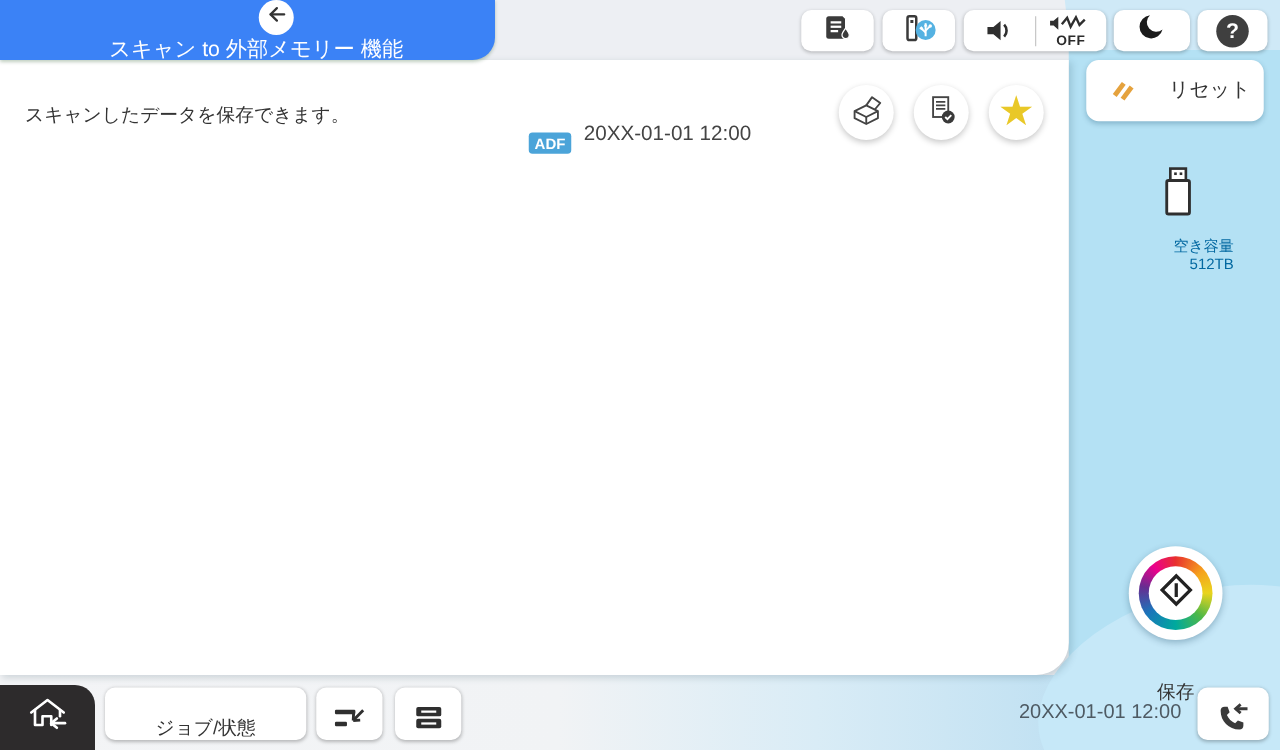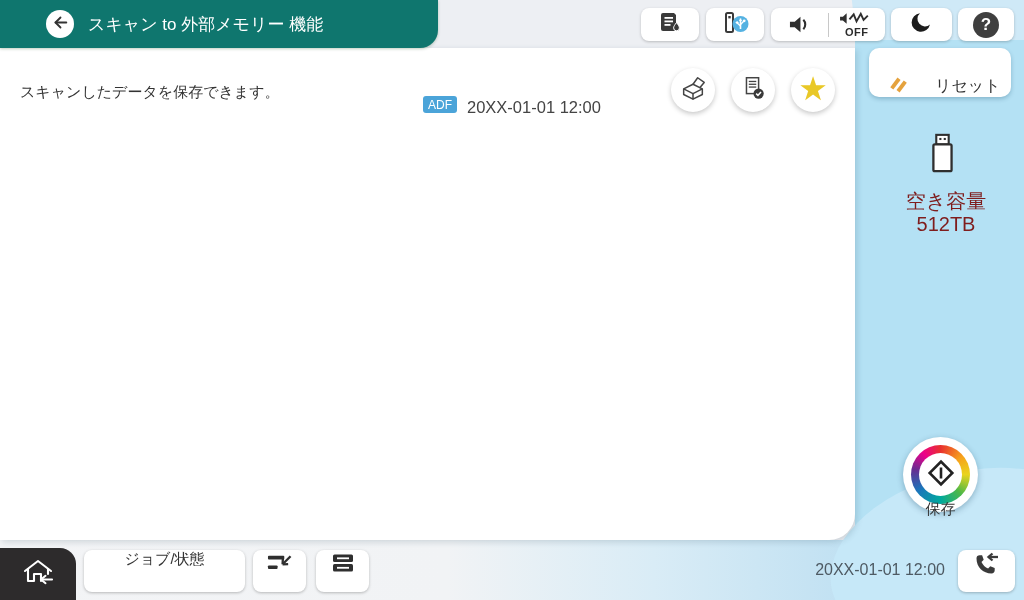--- a/index.html
+++ b/index.html
@@ -29,41 +29,41 @@
   
   .main-panel {
     position:absolute; left:0; top:48px; width:855px; height:492px;
     background:#ffffff; border-radius:0 0 26px 0;
     box-shadow:2px 2px 6px rgba(40,70,90,.18);
   }
   .hint-text {
     position:absolute; left:20px; top:35px; font-size:15px; color:#333;
   }
   .adf-badge {
-    position:absolute; left:423px; top:48px; width:34px; height:17px;
-    background:#4ba4d9; border-radius:3px; color:#fff; font-weight:normal;
+    position:absolute; left:423px; top:58px; width:34px; height:17px;
+    background:#4ba4d9; border-radius:3px; color:#fff; font-weight:bold;
     font-size:12px; display:flex; align-items:center; justify-content:center;
   }
   .panel-timestamp {
     position:absolute; left:467px; top:50px; font-size:16.5px; color:#444;
   }
   .circle-btn {
     position:absolute; top:20px; width:44px; height:44px; border-radius:50%;
     background:#fff; box-shadow:0 2px 5px rgba(0,0,0,.22);
     display:flex; align-items:center; justify-content:center; cursor:pointer;
   }
   .circle-box  { left:671px; }
   .circle-doc  { left:731px; }
   .circle-star { left:791px; }
   .star-glyph { font-size:33px; color:#e9c827; line-height:1; margin-top:-3px; }
   
   .green-header {
-    position:absolute; left:0; top:0; width:438px; height:48px;
-    background:#0f766e; border-radius:0 0 18px 0;
-    display:flex; align-items:center; box-shadow:0 1px 3px rgba(0,60,0,.25);
+    position:absolute; left:0; top:0; width:396px; height:48px;
+    background:#3b82f6; border-radius:0 0 18px 0;
+    display:flex; align-items:center; box-shadow:0 1px 3px rgba(0,60,0,.25);flex-direction:column;
   }
   .back-btn {
     margin-left:46px; width:28px; height:28px; border-radius:50%;
     background:#fff; display:flex; align-items:center; justify-content:center;
     cursor:pointer; flex:none;
   }
   .header-title { color:#fff; font-size:17px; margin-left:14px; white-space:nowrap; }
   
   .top-btn {
     position:absolute; top:8px; height:33px; background:#fff; border-radius:8px;
@@ -81,54 +81,54 @@
   .off-label { font-size:11px; font-weight:bold; color:#2b2b2b; margin-top:-3px; letter-spacing:.5px; }
   .help-circle {
     width:26px; height:26px; border-radius:50%; background:#3f3f3f;
     color:#fff; font-weight:bold; font-size:17px;
     display:flex; align-items:center; justify-content:center;
   }
   
   .reset-btn {
     position:absolute; left:869px; top:48px; width:142px; height:49px;
     background:#fff; border-radius:10px; box-shadow:0 2px 4px rgba(0,60,90,.25);
-    display:flex; align-items:flex-end; cursor:pointer;
+    display:flex; align-items:center; cursor:pointer;
   }
   .reset-btn svg { margin-left:17px; flex:none; }
   .reset-label { font-size:16px; color:#333; margin-left:22px; }
   .usb-memory { position:absolute; left:897px; top:132px; width:90px; text-align:center; }
-  .usb-memory-text { text-align:center; margin-left:8px; margin-top:10px; font-size:20px; color:#7f1d1d; line-height:1.15; }
+  .usb-memory-text { text-align:right; margin-left:8px; margin-top:10px; font-size:12px; color:#0369a1; line-height:1.15; }
   .save-btn {
     position:absolute; left:903px; top:437px; width:75px; height:75px;
     border-radius:50%; background:#fff; box-shadow:0 2px 6px rgba(0,50,80,.3);
     display:flex; align-items:center; justify-content:center; cursor:pointer;
   }
   .save-ring {
     width:59px; height:59px; border-radius:50%;
     background:conic-gradient(from 0deg,#e8302e 0%,#f6a21c 14%,#e9d41d 25%,#4db848 37%,#00a99d 50%,#1b75bb 65%,#662d91 78%,#ec008c 89%,#e8302e 100%);
     display:flex; align-items:center; justify-content:center;
   }
   .save-core {
     width:43px; height:43px; border-radius:50%; background:#fff;
     display:flex; align-items:center; justify-content:center;
   }
   .save-label {
-    position:absolute; left:903px; top:500px; width:75px; text-align:center;
+    position:absolute; left:903px; top:544px; width:75px; text-align:center;
     font-size:15px; color:#333;
   }
   
   .home-btn {
     position:absolute; left:0; top:548px; width:76px; height:52px;
     background:#2d2b2c; border-radius:0 16px 0 0;
     display:flex; align-items:center; justify-content:center; cursor:pointer;
   }
   .bottom-btn {
     position:absolute; top:550px; height:42px; background:#fff; border-radius:8px;
     box-shadow:0 1px 3px rgba(0,0,0,.25);
-    display:flex; align-items:flex-start; justify-content:center; cursor:pointer;
+    display:flex; align-items:flex-end; justify-content:center; cursor:pointer;
   }
   .job-btn   { left:84px;  width:161px; font-size:15px; color:#333; }
   .queue-btn { left:253px; width:53px; }
   .tray-btn  { left:316px; width:53px; }
   .phone-btn { left:958px; width:57px; }
   .bottom-time {
     position:absolute; left:700px; top:561px; width:245px; text-align:right;
     font-size:16px; color:#4e5a63;
   }
 </style>

